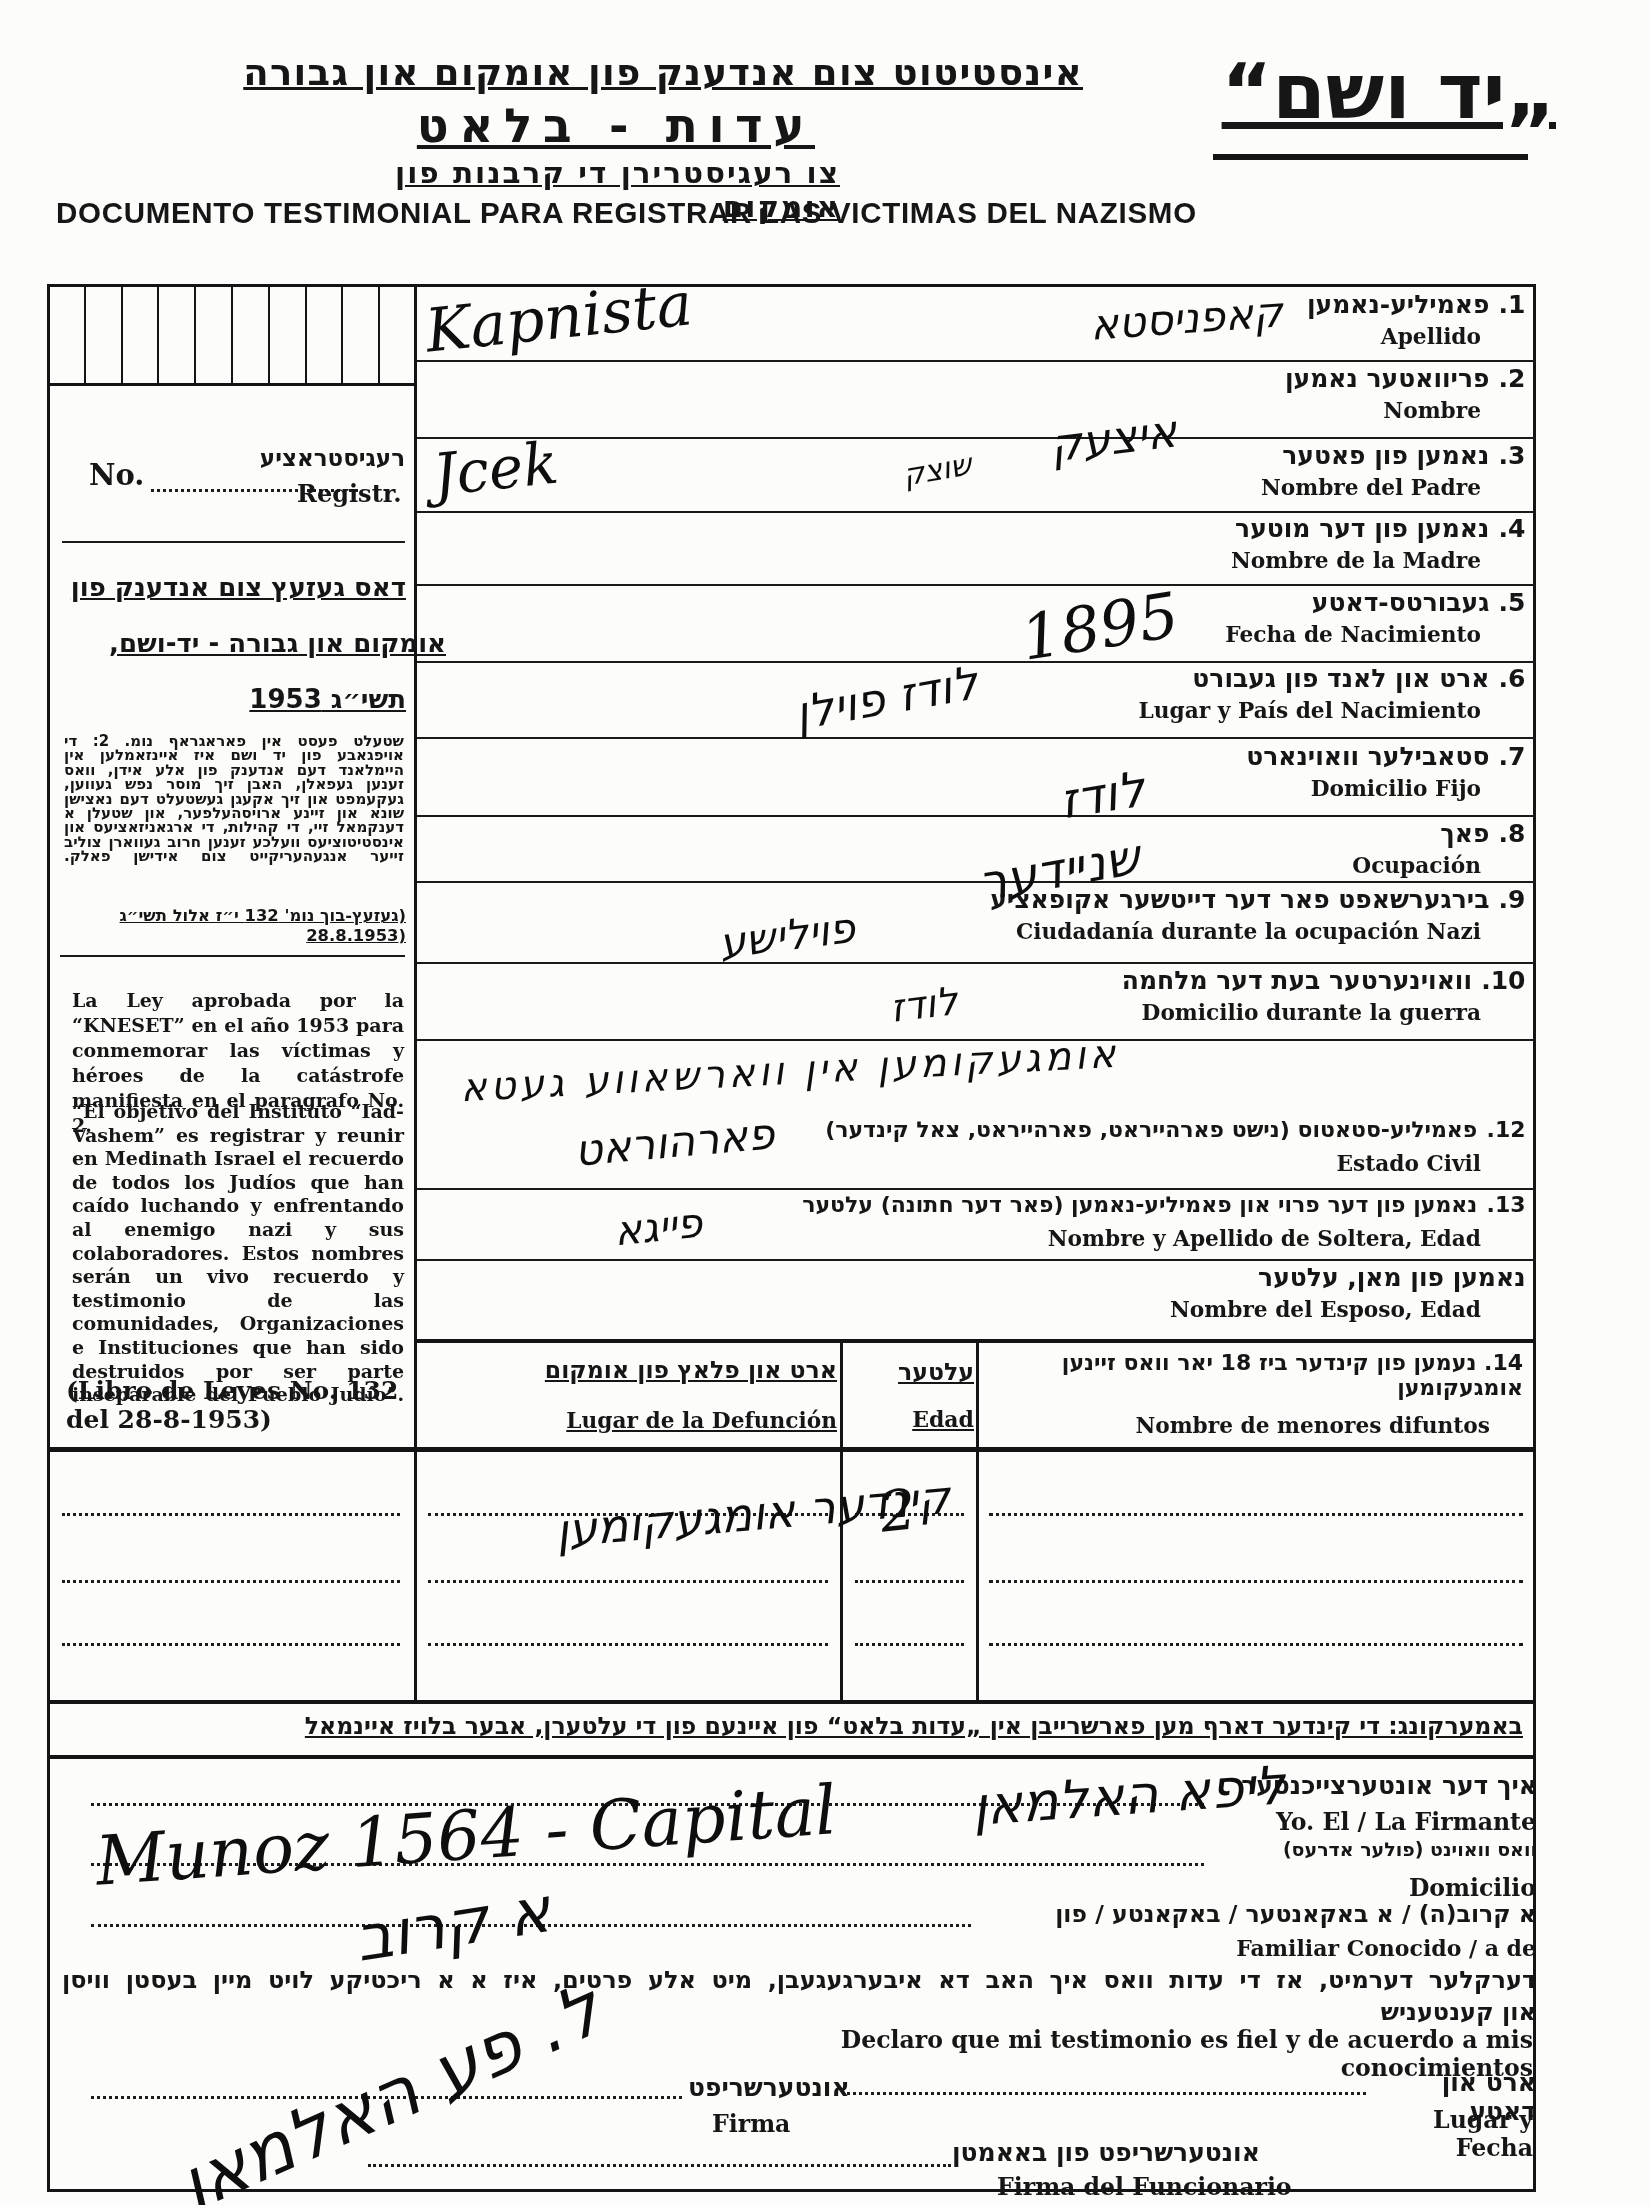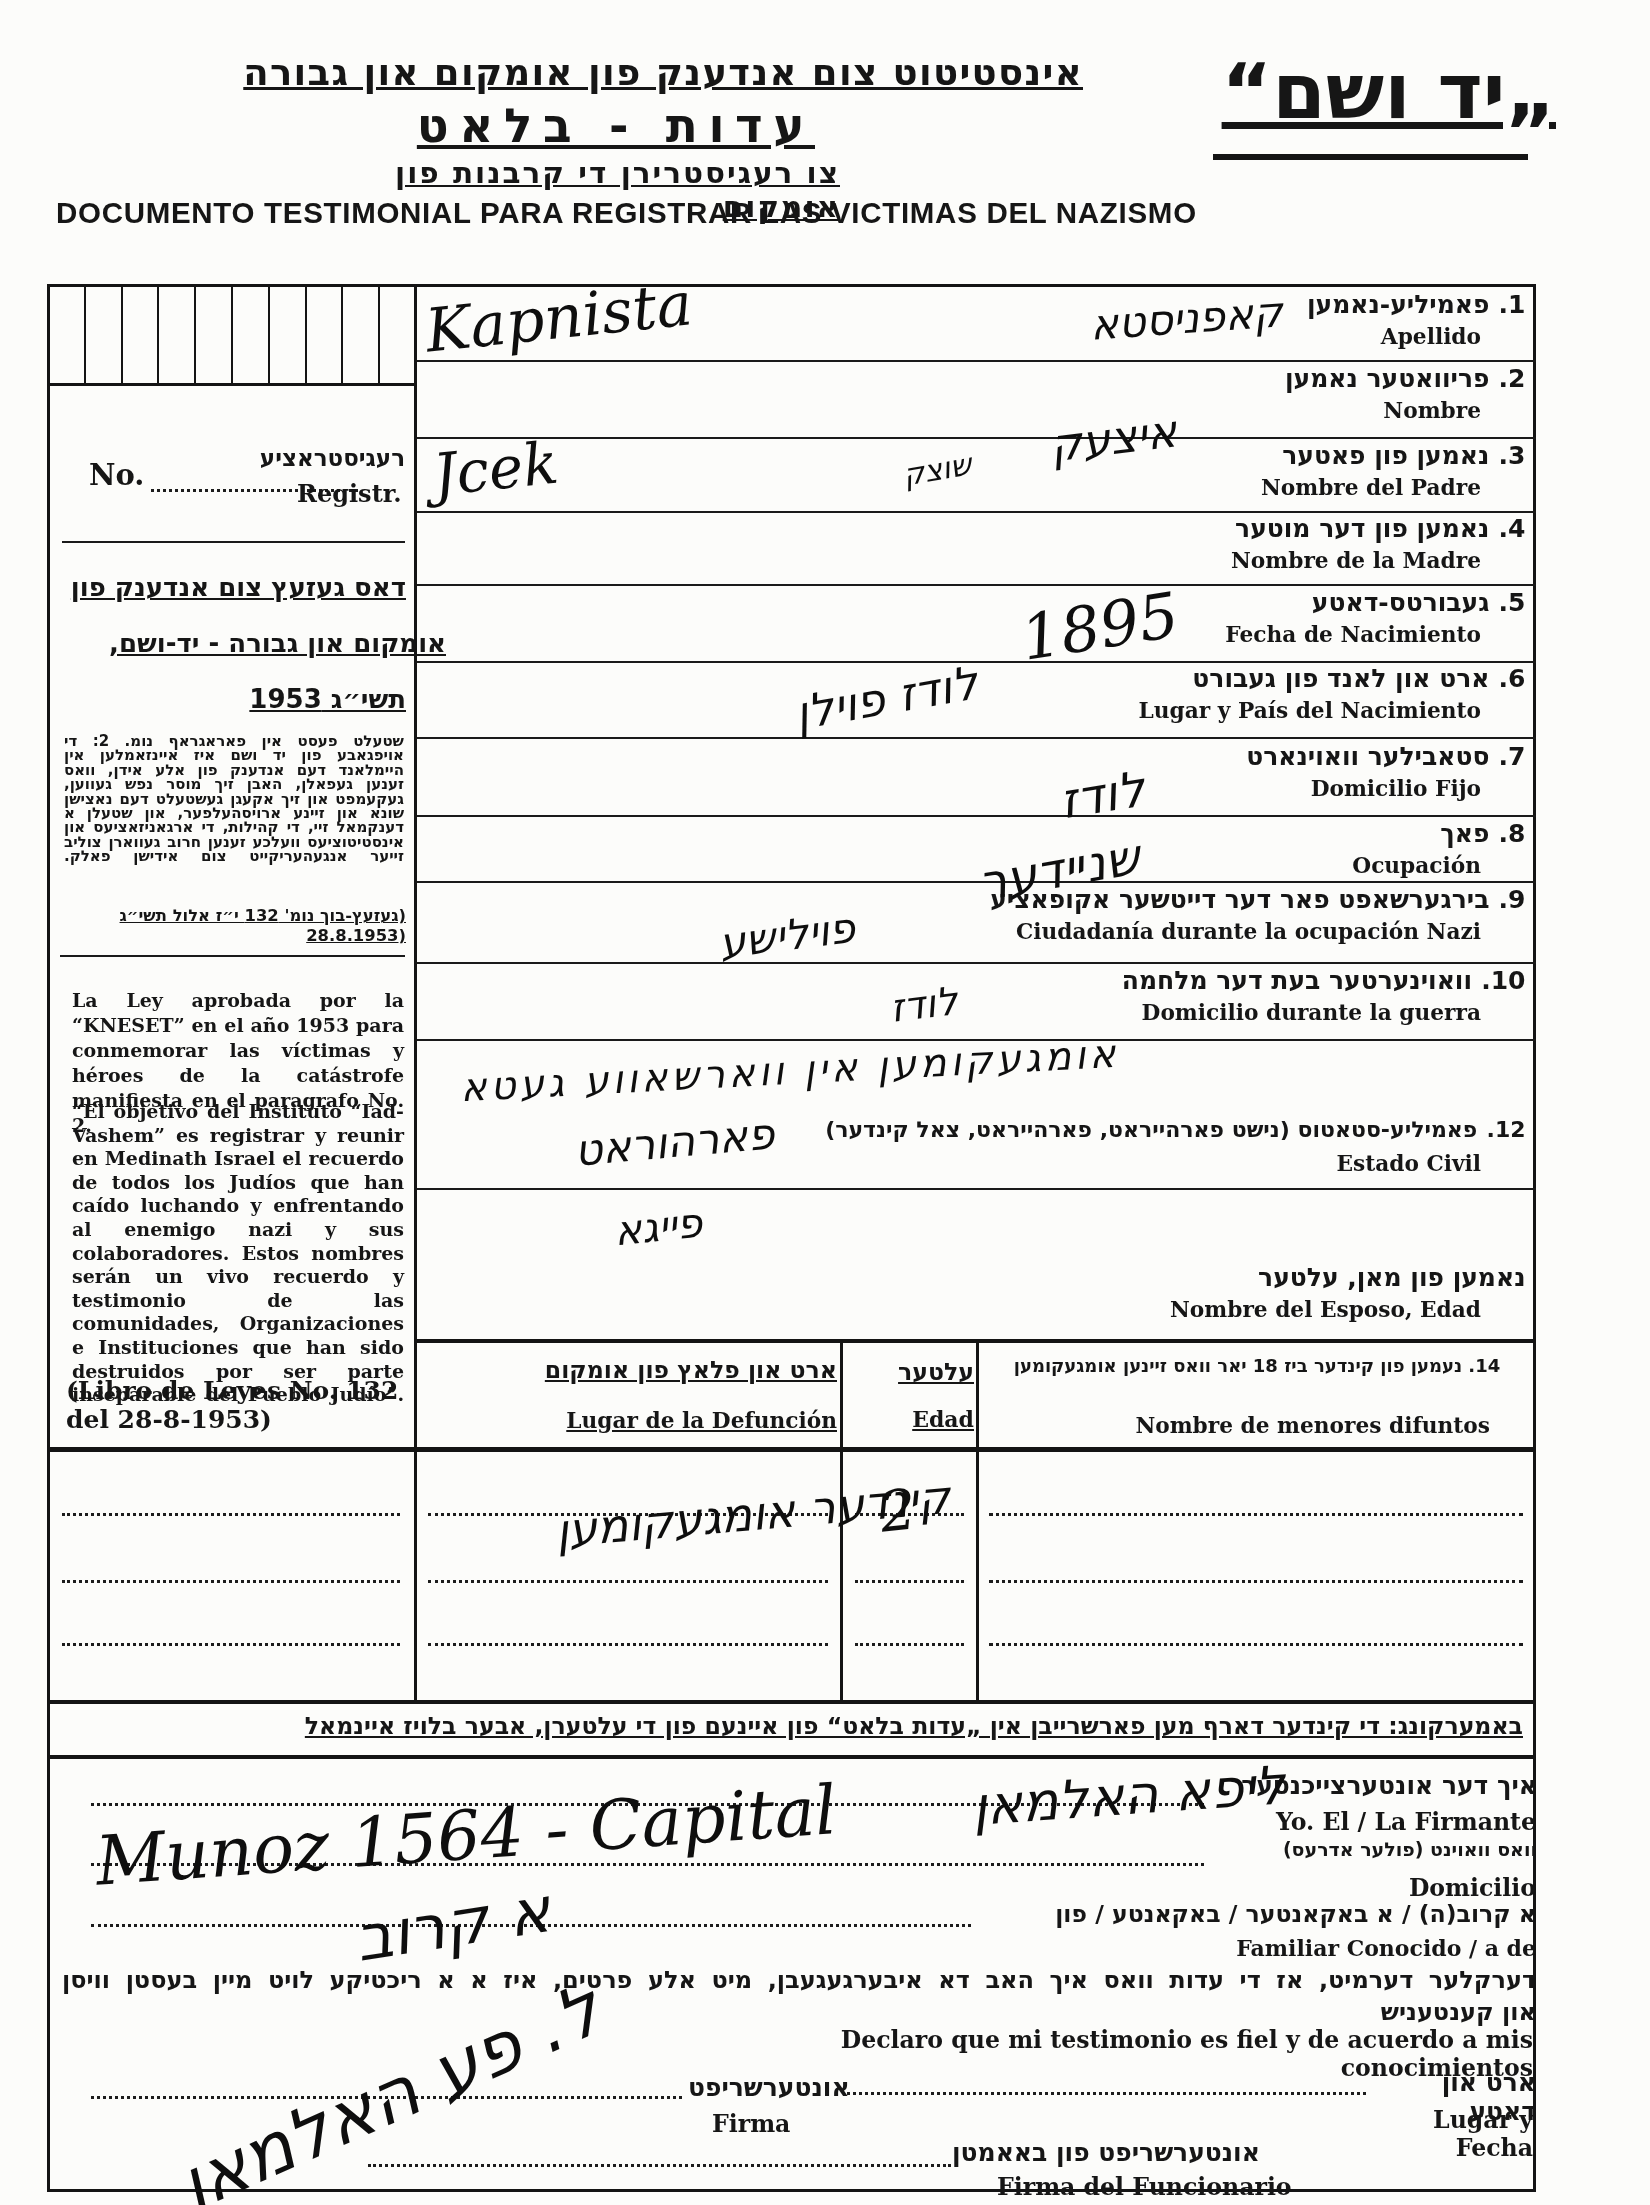--- a/index.html
+++ b/index.html
@@ -115,32 +115,36 @@
     <div class="l2 es">Ciudadanía durante la ocupación Nazi</div>
   </div>
   <div class="frow" style="top:962px;height:77px;">
     <div class="l1 yi"><span class="num">10.</span><span>וואוינערטער בעת דער מלחמה</span></div>
     <div class="l2 es">Domicilio durante la guerra</div>
   </div>
   <div class="frow" style="top:1113px;height:75px;">
     <div class="l1 yi" style="font-size:22px;"><span class="num">12.</span><span>פאמיליע-סטאטוס (נישט פארהייראט, פארהייראט, צאל קינדער)</span></div>
     <div class="l2 es">Estado Civil</div>
   </div>
+  <div class="frow" style="top:1188px;height:71px;">
+    <div class="l1 yi" style="font-size:22px;"><span class="num">13.</span><span>נאמען פון דער פרוי און פאמיליע-נאמען (פאר דער חתונה) עלטער</span></div>
+    <div class="l2 es">Nombre y Apellido de Soltera, Edad</div>
+  </div>
   <div class="frow" style="top:1259px;height:80px;border-bottom:none;">
     <div class="l1 yi">נאמען פון מאן, עלטער</div>
     <div class="l2 es">Nombre del Esposo, Edad</div>
   </div>
 
   <div class="abs bar" style="left:415px;top:1339px;width:1121px;height:3.9px;"></div>
   <div class="abs bar" style="left:49px;top:1447px;width:1487px;height:4.6px;"></div>
   <div class="abs bar" style="left:414px;top:1452px;width:2.6px;height:249px;"></div>
   <div class="abs bar" style="left:840px;top:1343px;width:2.6px;height:357px;"></div>
   <div class="abs bar" style="left:976px;top:1343px;width:2.6px;height:357px;"></div>
 
-  <div class="abs yi right" style="left:991px;top:1350px;width:532px;font-size:18px;line-height:31px;text-align:center;">14. נעמען פון קינדער ביז 18 יאר וואס זיינען אומגעקומען</div>
+  <div class="abs yi right" style="left:991px;top:1350px;width:532px;font-size:22px;line-height:25px;">14. נעמען פון קינדער ביז 18 יאר וואס זיינען אומגעקומען</div>
   <div class="abs es right" style="left:991px;top:1413px;width:499px;font-size:21.7px;">Nombre de menores difuntos</div>
 
   <div class="abs yi center" style="left:843px;top:1358px;width:131px;font-size:23.6px;">עלטער</div>
   <div class="abs es center" style="left:843px;top:1406px;width:131px;font-size:22px;">Edad</div>
 
   <div class="abs yi center" style="left:420px;top:1356px;width:417px;font-size:23.6px;">ארט און פלאץ פון אומקום</div>
   <div class="abs es center" style="left:420px;top:1408px;width:417px;font-size:21.7px;">Lugar de la Defunción</div>
 
   <div class="abs dot" style="left:62px;top:1513px;width:338px;"></div>
   <div class="abs dot" style="left:428px;top:1513px;width:400px;"></div>

